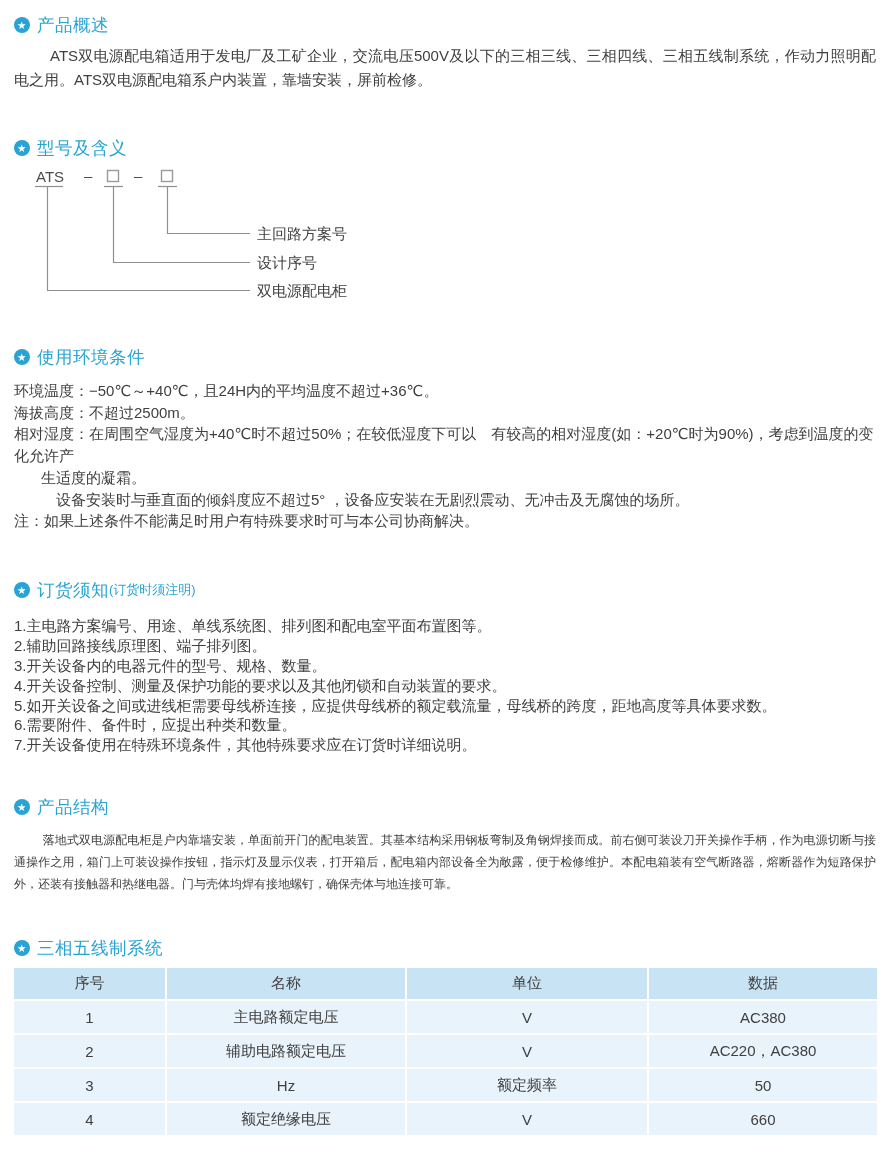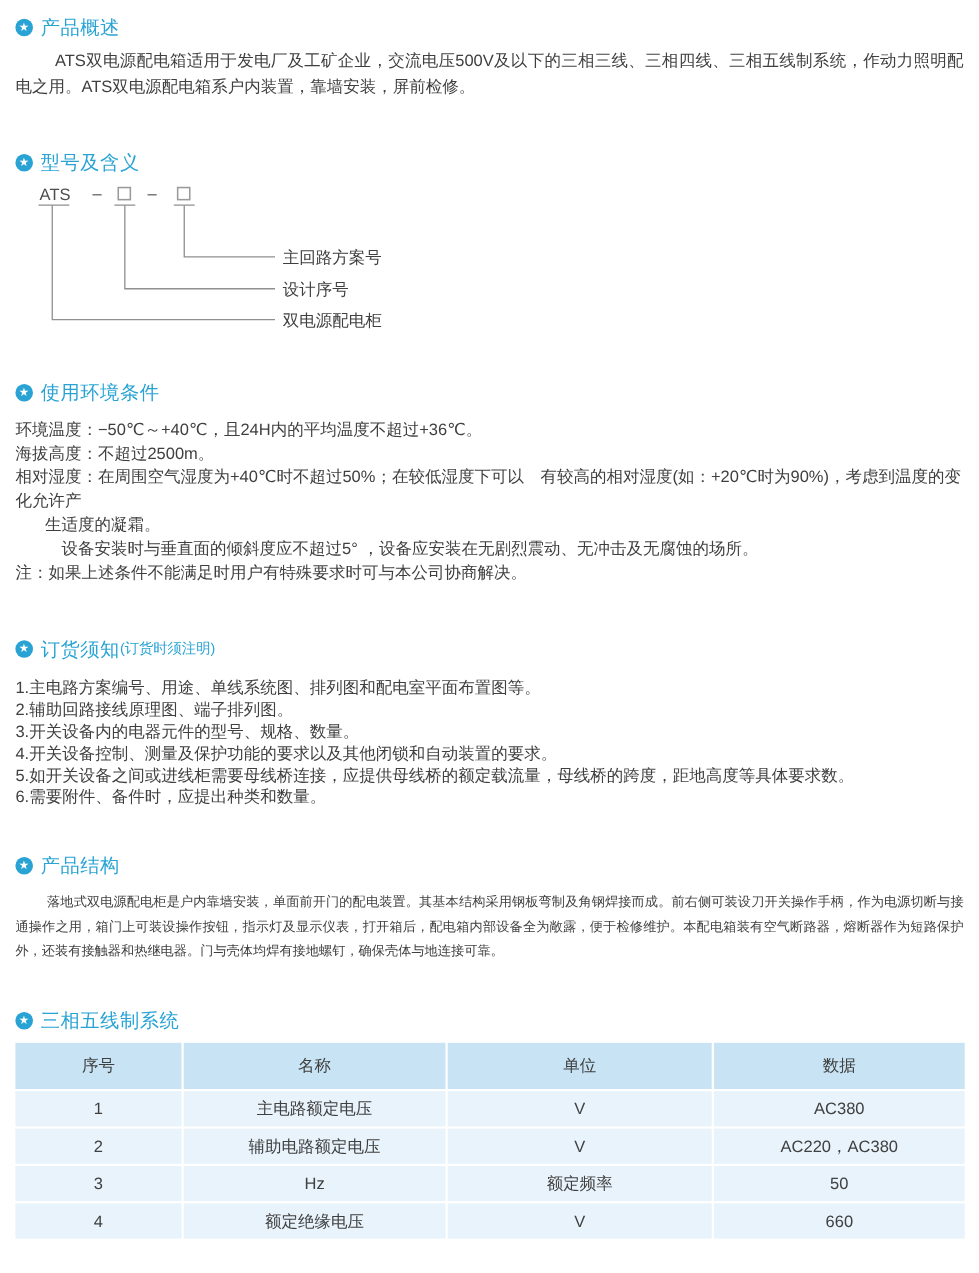--- a/index.html
+++ b/index.html
@@ -107,21 +107,21 @@
   }
   .param-table .cell {
     display: flex;
     align-items: center;
     justify-content: center;
     height: 32px;
     background: #e8f3fb;
     color: #404040;
   }
   .param-table .cell.head {
-    height: 42px;
+    height: 31px;
     background: #c8e4f4;
   }
 </style>
 </head>
 <body>
 
 <div class="page">
 
   <div id="sec-overview">
     <div class="sec-title">
@@ -179,20 +179,21 @@
       <span>订货须知</span>
       <span class="sec-subtitle">(订货时须注明)</span>
     </div>
     <div class="order-list">
       <div class="order-item">1.主电路方案编号、用途、单线系统图、排列图和配电室平面布置图等。</div>
       <div class="order-item">2.辅助回路接线原理图、端子排列图。</div>
       <div class="order-item">3.开关设备内的电器元件的型号、规格、数量。</div>
       <div class="order-item">4.开关设备控制、测量及保护功能的要求以及其他闭锁和自动装置的要求。</div>
       <div class="order-item">5.如开关设备之间或进线柜需要母线桥连接，应提供母线桥的额定载流量，母线桥的跨度，距地高度等具体要求数。</div>
       <div class="order-item">6.需要附件、备件时，应提出种类和数量。</div>
+      <div class="order-item">7.开关设备使用在特殊环境条件，其他特殊要求应在订货时详细说明。</div>
     </div>
   </div>
 
   <div id="sec-struct">
     <div class="sec-title">
       <span class="bullet">★</span>
       <span>产品结构</span>
     </div>
     <p class="struct-par">落地式双电源配电柜是户内靠墙安装，单面前开门的配电装置。其基本结构采用钢板弯制及角钢焊接而成。前右侧可装设刀开关操作手柄，作为电源切断与接通操作之用，箱门上可装设操作按钮，指示灯及显示仪表，打开箱后，配电箱内部设备全为敞露，便于检修维护。本配电箱装有空气断路器，熔断器作为短路保护外，还装有接触器和热继电器。门与壳体均焊有接地螺钉，确保壳体与地连接可靠。</p>
   </div>

